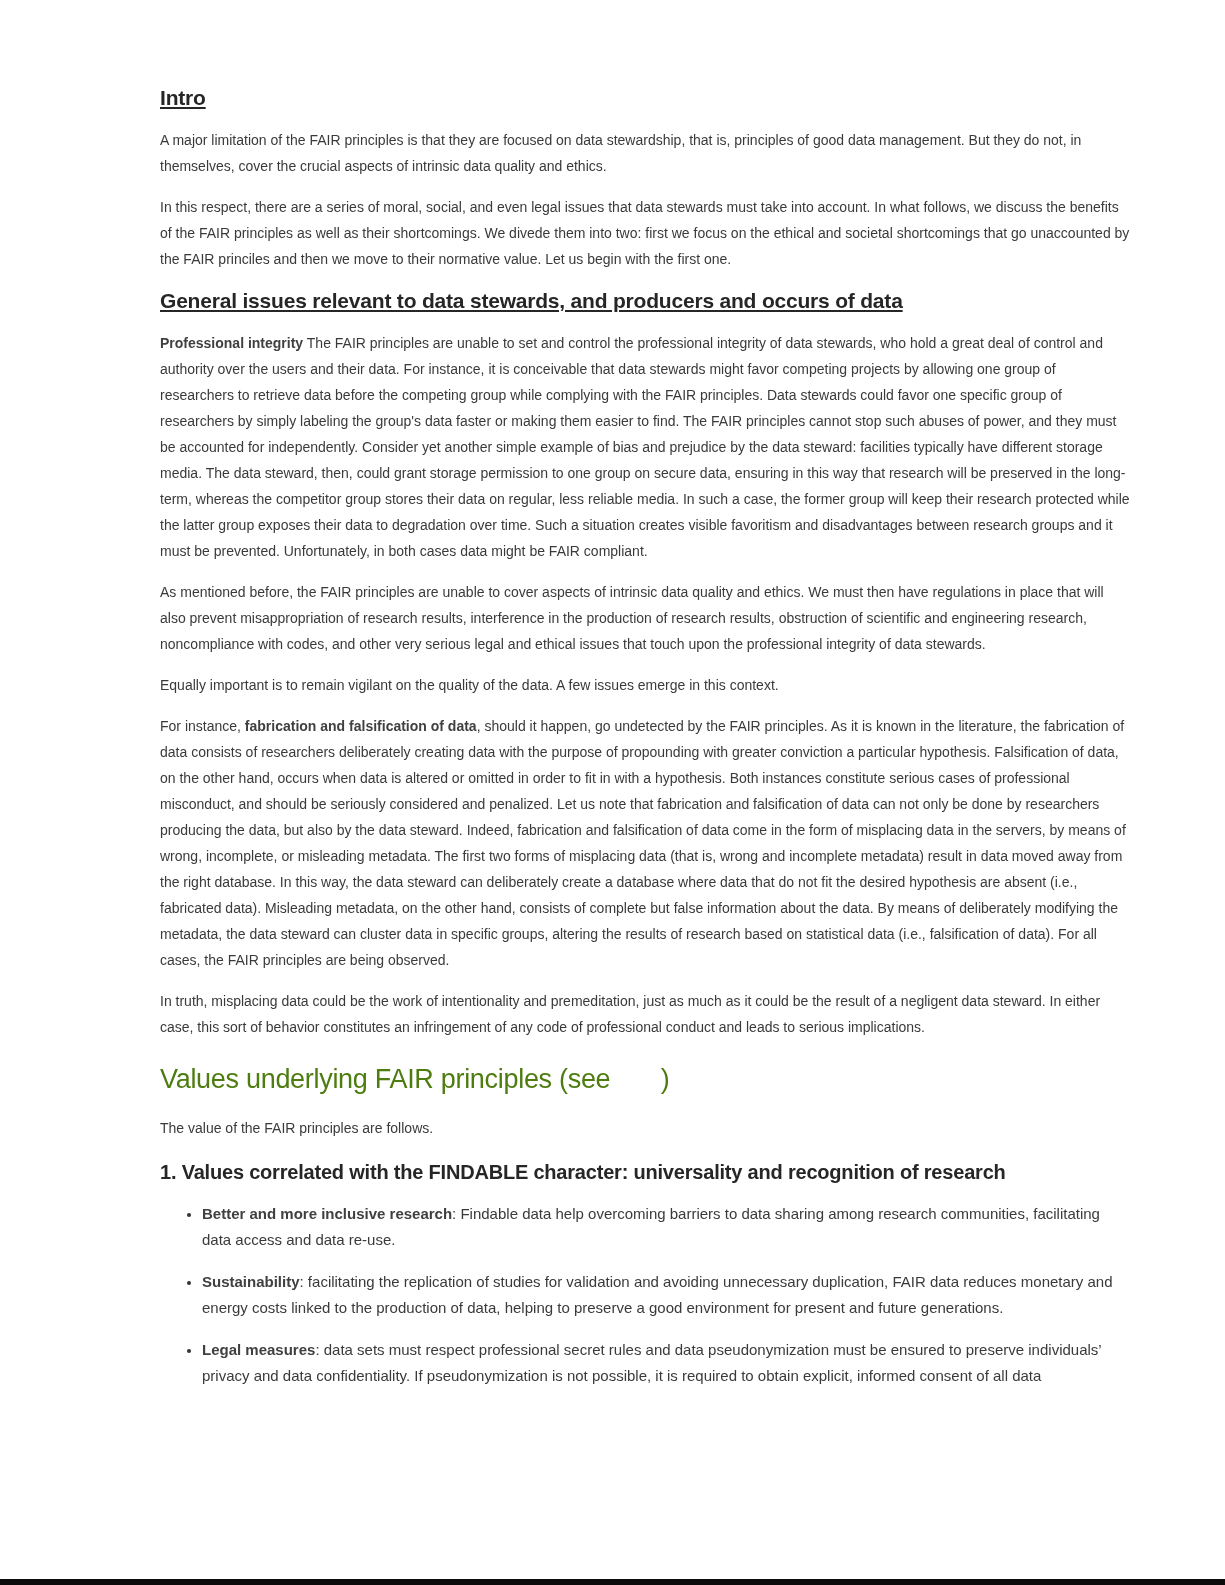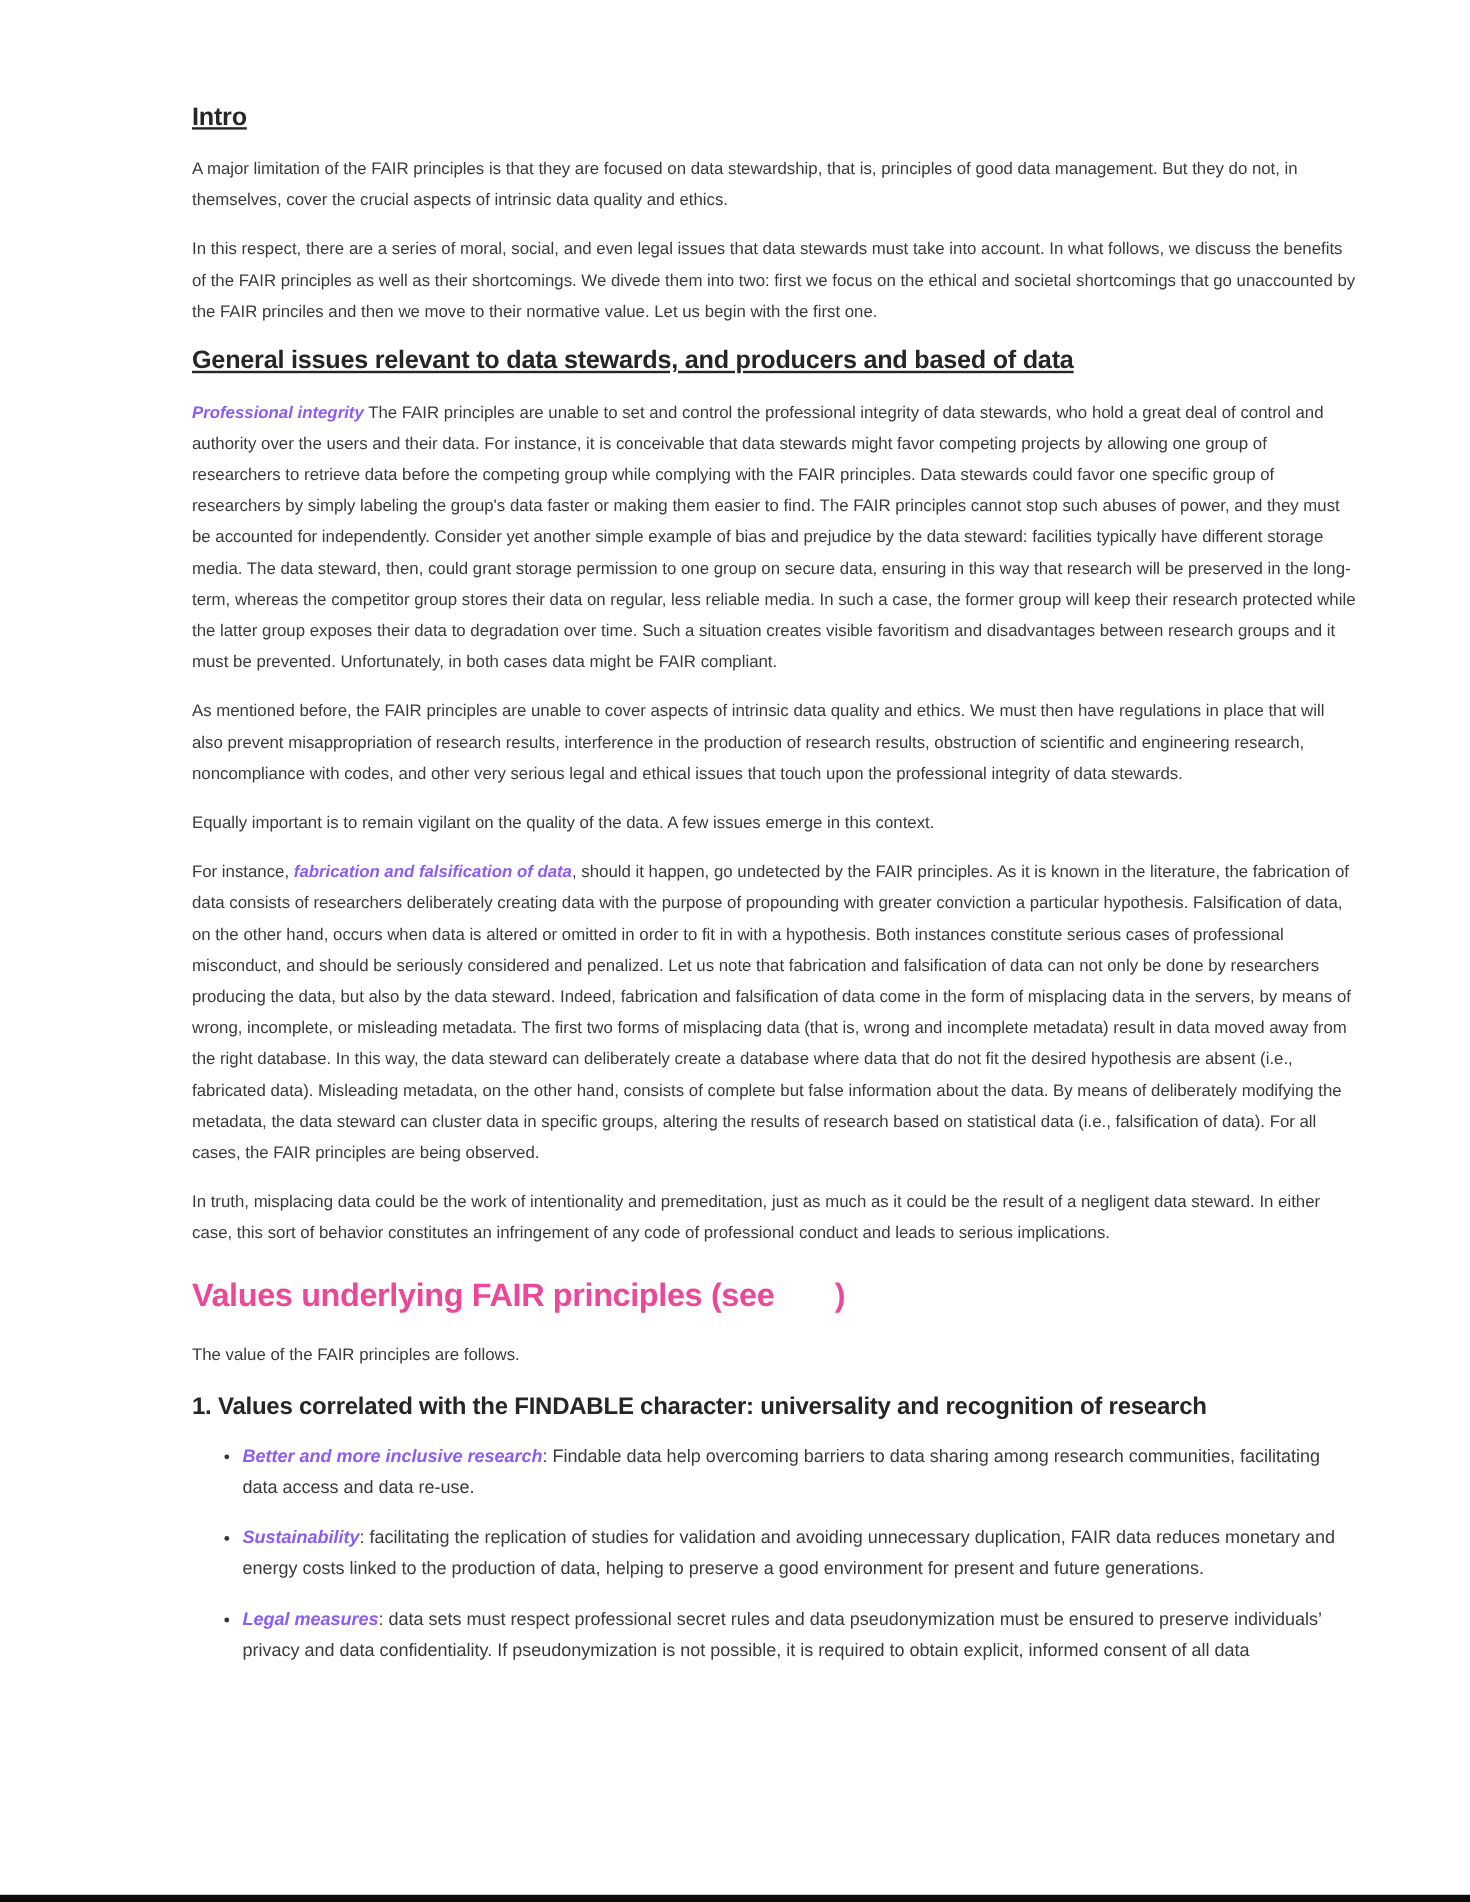--- a/index.html
+++ b/index.html
@@ -29,43 +29,42 @@
     margin: 0 0 15px 0;
     letter-spacing: -0.2px;
     text-decoration: underline;
   }
   .h2.general {
     margin-top: 9px;
   }
   .h1 {
     font-size: 27px;
     line-height: 35px;
-    font-weight: 700;
-    color: #ec4899;
+    font-weight: 400;
+    color: #4d7c0f;
     margin: 22px 0 18px 0;
     letter-spacing: -0.3px;
   }
   .h3 {
     font-size: 20px;
     line-height: 27px;
     font-weight: 700;
     color: #262626;
     margin: 18px 0 15px 0;
     letter-spacing: -0.2px;
   }
   p.body-para {
     font-size: 14px;
     line-height: 26px;
     margin: 0 0 15px 0;
     color: #3a3a3a;
   }
   p.body-para strong, li strong {
     font-weight: 700;
-    color: #8b5cf6;
-    font-style: italic;
+    color: #404040;
   }
   ul.bullet-list {
     margin: 12px;
     padding: 0 0 0 30px;
     list-style: disc;
   }
   ul.bullet-list li {
     font-size: 15px;
     line-height: 26px;
     margin: 0 0 16px 0;
@@ -88,21 +87,21 @@
 <body>
 
 <div class="doc">
 
   <h2 class="h2">Intro</h2>
 
   <p class="body-para">A major limitation of the FAIR principles is that they are focused on data stewardship, that is, principles of good data management. But they do not, in themselves, cover the crucial aspects of intrinsic data quality and ethics.</p>
 
   <p class="body-para">In this respect, there are a series of moral, social, and even legal issues that data stewards must take into account. In what follows, we discuss the benefits of the FAIR principles as well as their shortcomings. We divede them into two: first we focus on the ethical and societal shortcomings that go unaccounted by the FAIR princiles and then we move to their normative value. Let us begin with the first one.</p>
 
-  <h2 class="h2 general">General issues relevant to data stewards, and producers and based of data</h2>
+  <h2 class="h2 general">General issues relevant to data stewards, and producers and occurs of data</h2>
 
   <p class="body-para"><strong>Professional integrity</strong><span> The FAIR principles are unable to set and control the professional integrity of data stewards, who hold a great deal of control and authority over the users and their data. For instance, it is conceivable that data stewards might favor competing projects by allowing one group of researchers to retrieve data before the competing group while complying with the FAIR principles. Data stewards could favor one specific group of researchers by simply labeling the group's data faster or making them easier to find. The FAIR principles cannot stop such abuses of power, and they must be accounted for independently. Consider yet another simple example of bias and prejudice by the data steward: facilities typically have different storage media. The data steward, then, could grant storage permission to one group on secure data, ensuring in this way that research will be preserved in the long-term, whereas the competitor group stores their data on regular, less reliable media. In such a case, the former group will keep their research protected while the latter group exposes their data to degradation over time. Such a situation creates visible favoritism and disadvantages between research groups and it must be prevented. Unfortunately, in both cases data might be FAIR compliant.</span></p>
 
   <p class="body-para">As mentioned before, the FAIR principles are unable to cover aspects of intrinsic data quality and ethics. We must then have regulations in place that will also prevent misappropriation of research results, interference in the production of research results, obstruction of scientific and engineering research, noncompliance with codes, and other very serious legal and ethical issues that touch upon the professional integrity of data stewards.</p>
 
   <p class="body-para">Equally important is to remain vigilant on the quality of the data. A few issues emerge in this context.</p>
 
   <p class="body-para"><span>For instance, </span><strong>fabrication and falsification of data</strong><span>, should it happen, go undetected by the FAIR principles. As it is known in the literature, the fabrication of data consists of researchers deliberately creating data with the purpose of propounding with greater conviction a particular hypothesis. Falsification of data, on the other hand, occurs when data is altered or omitted in order to fit in with a hypothesis. Both instances constitute serious cases of professional misconduct, and should be seriously considered and penalized. Let us note that fabrication and falsification of data can not only be done by researchers producing the data, but also by the data steward. Indeed, fabrication and falsification of data come in the form of misplacing data in the servers, by means of wrong, incomplete, or misleading metadata. The first two forms of misplacing data (that is, wrong and incomplete metadata) result in data moved away from the right database. In this way, the data steward can deliberately create a database where data that do not fit the desired hypothesis are absent (i.e., fabricated data). Misleading metadata, on the other hand, consists of complete but false information about the data. By means of deliberately modifying the metadata, the data steward can cluster data in specific groups, altering the results of research based on statistical data (i.e., falsification of data). For all cases, the FAIR principles are being observed.</span></p>
 
   <p class="body-para">In truth, misplacing data could be the work of intentionality and premeditation, just as much as it could be the result of a negligent data steward. In either case, this sort of behavior constitutes an infringement of any code of professional conduct and leads to serious implications.</p>

